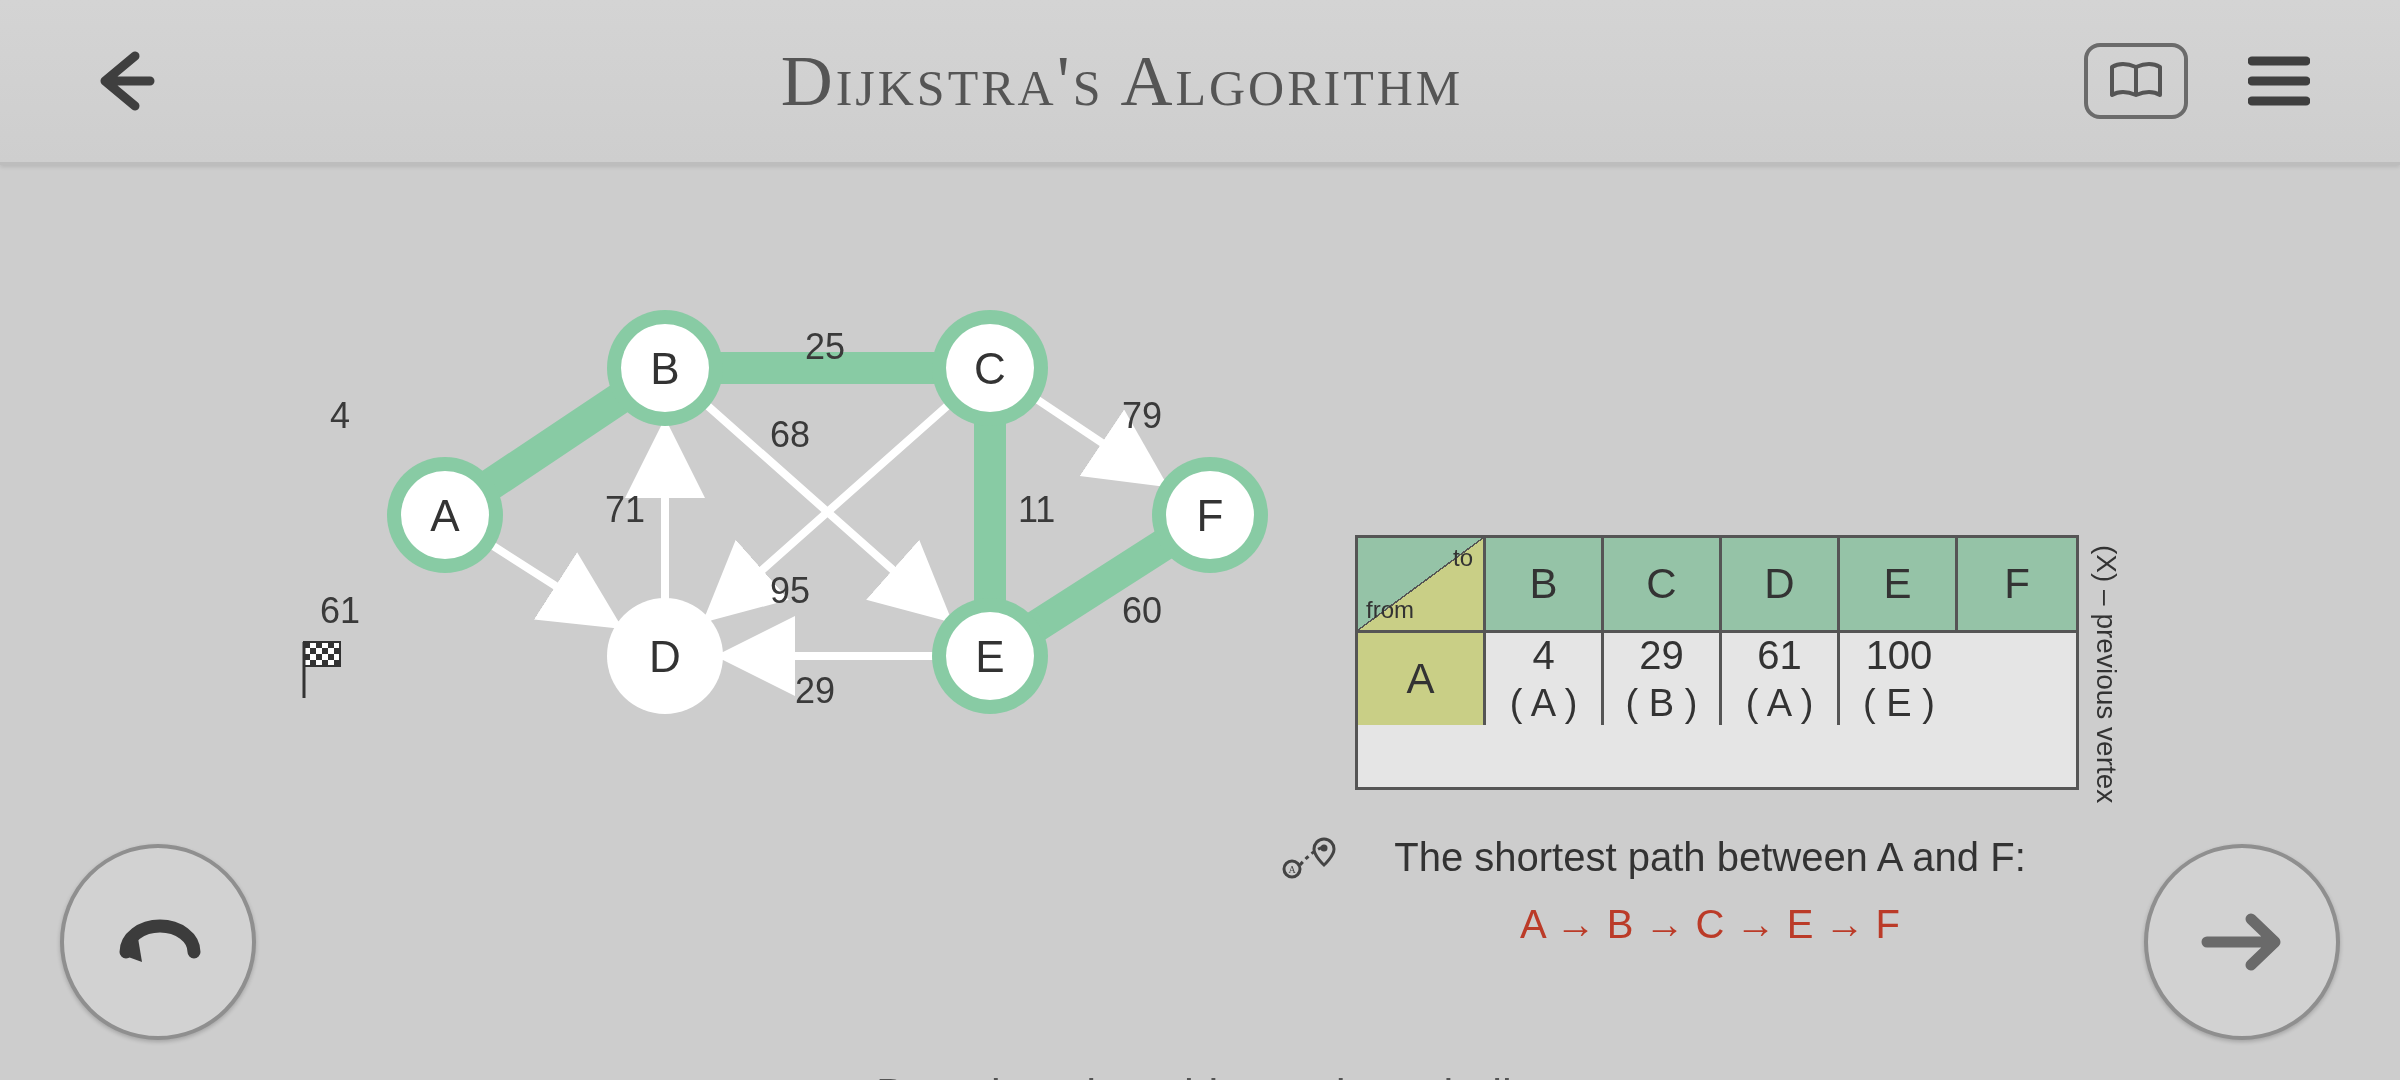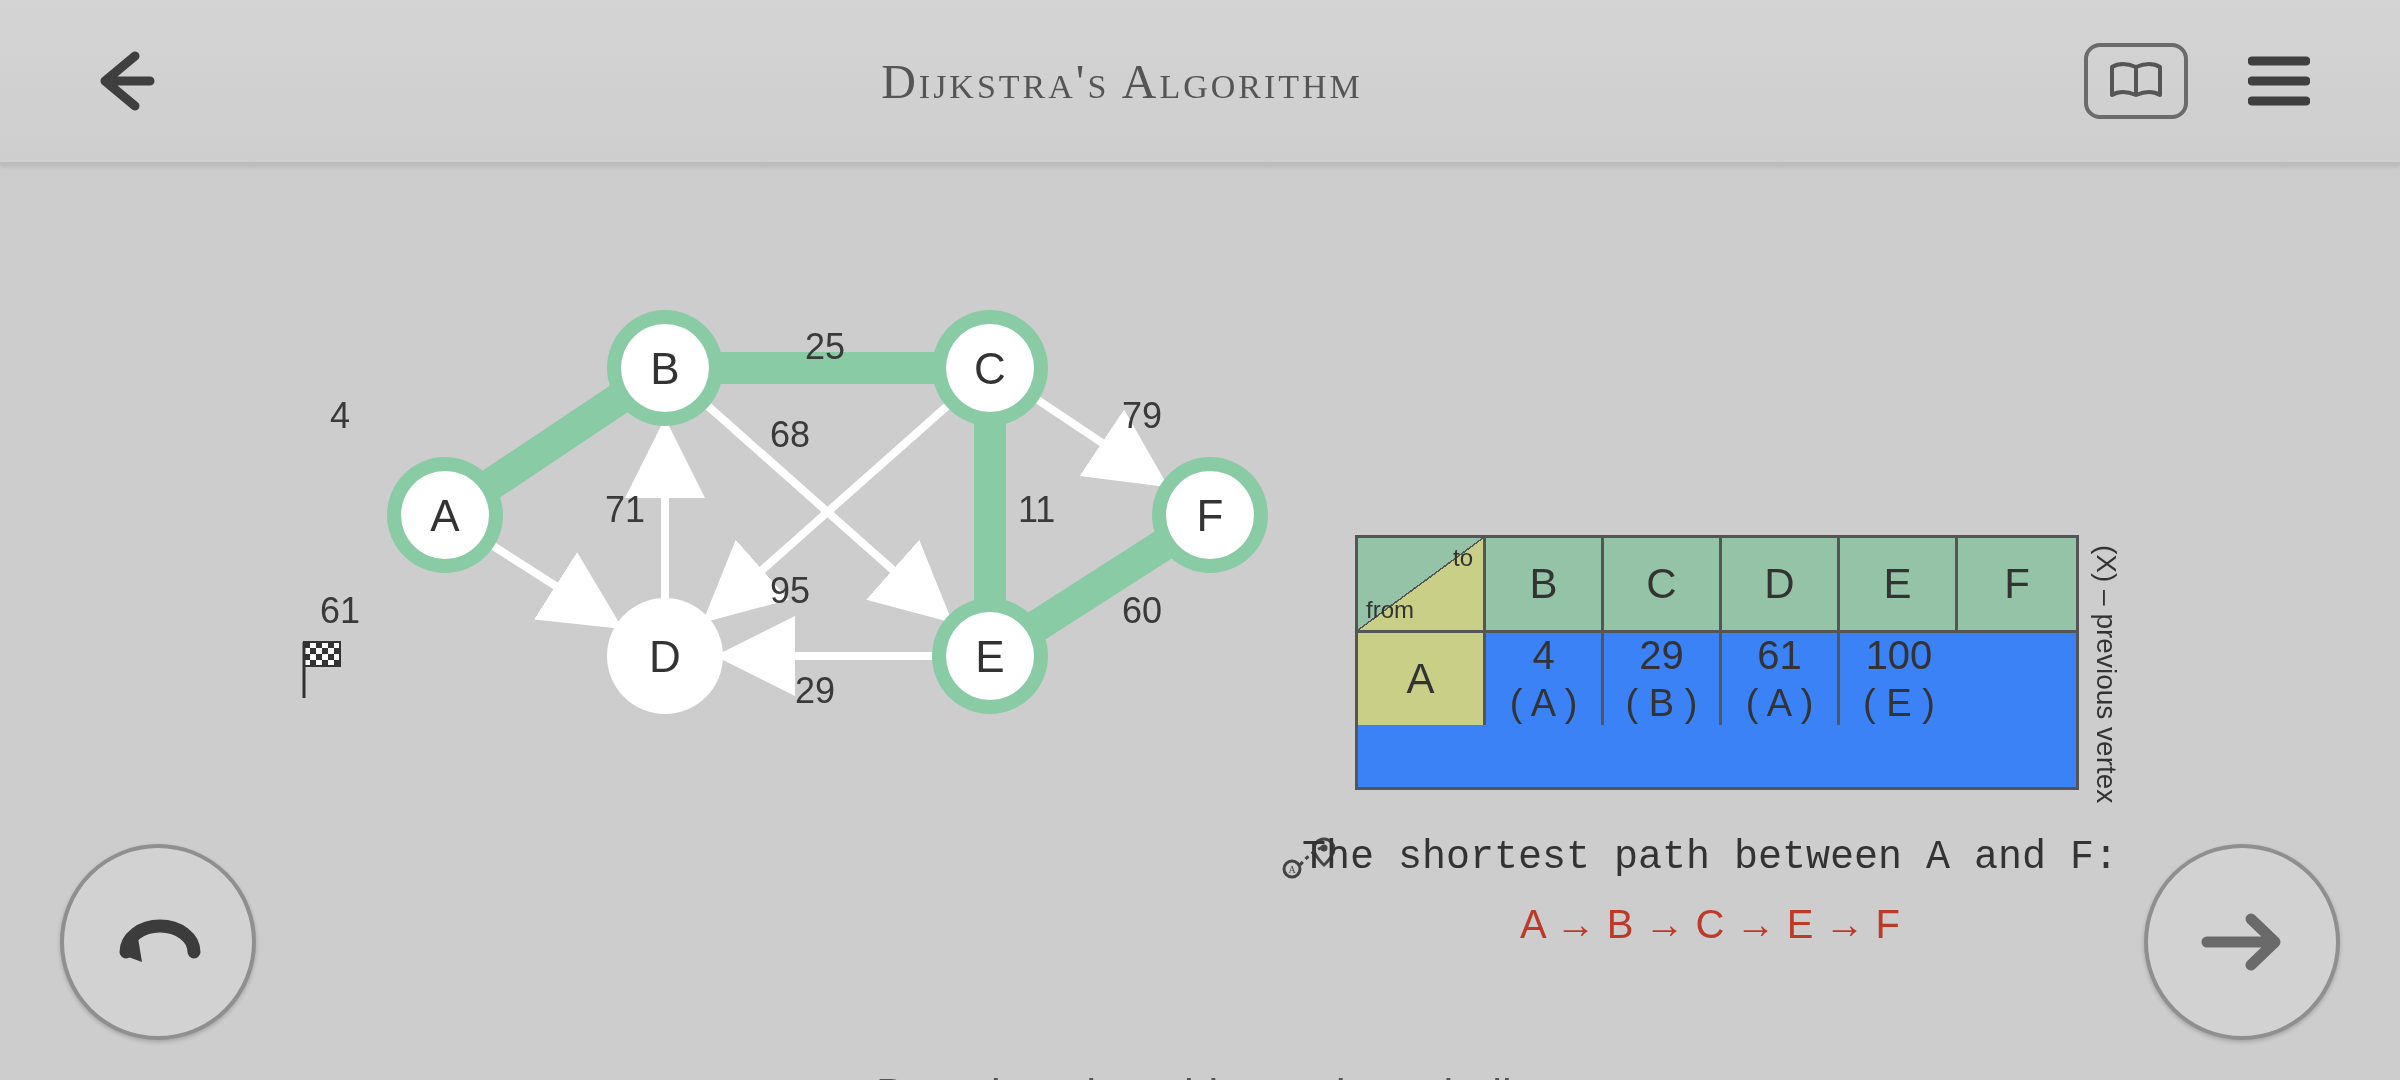--- a/index.html
+++ b/index.html
@@ -1,61 +1,61 @@
 <!DOCTYPE html>
 <html><head>
 <meta charset="utf-8">
 <style>
 * { margin:0; padding:0; box-sizing:border-box; }
 body { font-family: Georgia, 'Times New Roman', serif; background:#cdcdcd; width:2400px; height:1080px; overflow:hidden; position:relative; }
 
 
 .header { height:165px; background:linear-gradient(#d4d4d4,#cecece); border-bottom:3px solid #bdbdbd; display:flex; align-items:center; justify-content:space-between; padding:0 90px; box-shadow:0 2px 4px rgba(0,0,0,.1);}
-.title { font-variant:small-caps; font-size:48px; color:#555; letter-spacing:3px; font-weight:400;}
+.title { font-variant:small-caps; font-size:72px; color:#555; letter-spacing:3px; font-weight:400;}
 .hdr-right{display:flex; align-items:center; gap:60px;}
 .back-arrow svg, .hamburger svg, .book-btn svg { display:block;}
 .book-btn { border:4px solid #6b6b6b; border-radius:16px; padding:14px 20px;}
 
 
 .main { position:relative; height:915px;}
 
 
 .graph { position:absolute; left:290px; top:20px; width:1000px; height:600px;}
 .graph svg { width:100%; height:100%;}
 .node circle.ring{ fill:#88cba4; }
 .node circle.inner{ fill:#fff; }
 .node.plain circle.ring{ fill:#fff; stroke:#88cba4; stroke-width:0;}
 .node text{ font-size:44px; fill:#333; font-family: 'Segoe UI', Arial, sans-serif; text-anchor:middle; dominant-baseline:middle;}
 .edge-thick{ stroke:#88cba4; stroke-width:32; stroke-linecap:round;}
 .edge-thin{ stroke:#fff; stroke-width:8; stroke-linecap:round;}
 .wlabel{ font-size:36px; fill:#3a3a3a; font-family:'Segoe UI',Arial,sans-serif;}
 .arrowhead{ fill:#fff;}
 
 
-.dtable { position:absolute; left:1355px; top:370px; border:3px solid #555; background:#3b82f6; }
+.dtable { position:absolute; left:1355px; top:370px; border:3px solid #555; background:#e5e5e5; }
 .dtable .row{ display:flex;}
 .dtable .cell{ width:118px; height:92px; border-right:3px solid #555; display:flex; align-items:center; justify-content:center; font-size:42px; color:#333; font-family:'Segoe UI',Arial,sans-serif;}
 .dtable .row .cell:last-child{border-right:none;}
 .dtable .row:first-child{border-bottom:3px solid #555;}
 .dtable .hdrcell{ background:#95c3a7;}
 .dtable .first-col{ width:128px;}
 .dtable .datarow{ height:154px;}
 .dtable .fromcell{ background:#c9cf86; flex-direction:column;}
 .dtable .datacell{ flex-direction:column; gap:4px;}
 .dtable .datacell span:first-child{font-size:40px;}
 .dtable .datacell span:last-child{font-size:38px;}
 .diag-cell{ position:relative; background:linear-gradient(to bottom right, #95c3a7 49.5%, #555 49.5% 50.5%, #c9cf86 50.5%); }
 .diag-cell .to{ position:absolute; right:10px; top:6px; font-size:24px; color:#333;}
 .diag-cell .from{ position:absolute; left:8px; bottom:6px; font-size:24px; color:#333;margin-top:33px;}
 
 .vlabel{ position:absolute; left:2090px; top:380px; writing-mode:vertical-rl; font-size:28px; color:#333; font-family:'Segoe UI',Arial,sans-serif;}
 
 
 .pathline{ position:absolute; left:1270px; top:670px; width:880px;}
-.pathline .txt{ font-size:40px; color:#333; font-family:Liberation Mono, monospace; text-align:center; display:block;}
+.pathline .txt{ font-size:40px; color:#333; font-family:Liberation Sans, sans-serif; text-align:center; display:block;}
 .pathline .path{ font-size:40px; color:#bb3b28; font-family:'Segoe UI',Arial,sans-serif; text-align:center; display:block; margin-top:22px;}
 .pinicon{ position:absolute; left:1280px; top:670px;}
 
 
 .caption{ position:absolute; left:0; width:100%; top:900px; text-align:center; font-size:44px; color:#545454; font-family:'Segoe UI',Arial,sans-serif; line-height:1.35;}
 
 
 .rbtn{ position:absolute; width:196px; height:196px; border-radius:50%; background:#d2d2d2; border:4px solid #8f8f8f; display:flex; align-items:center; justify-content:center; box-shadow:0 2px 4px rgba(0,0,0,.2);}
 .rbtn.undo{ left:60px; bottom:40px;}
 .rbtn.next{ right:60px; bottom:40px;}

